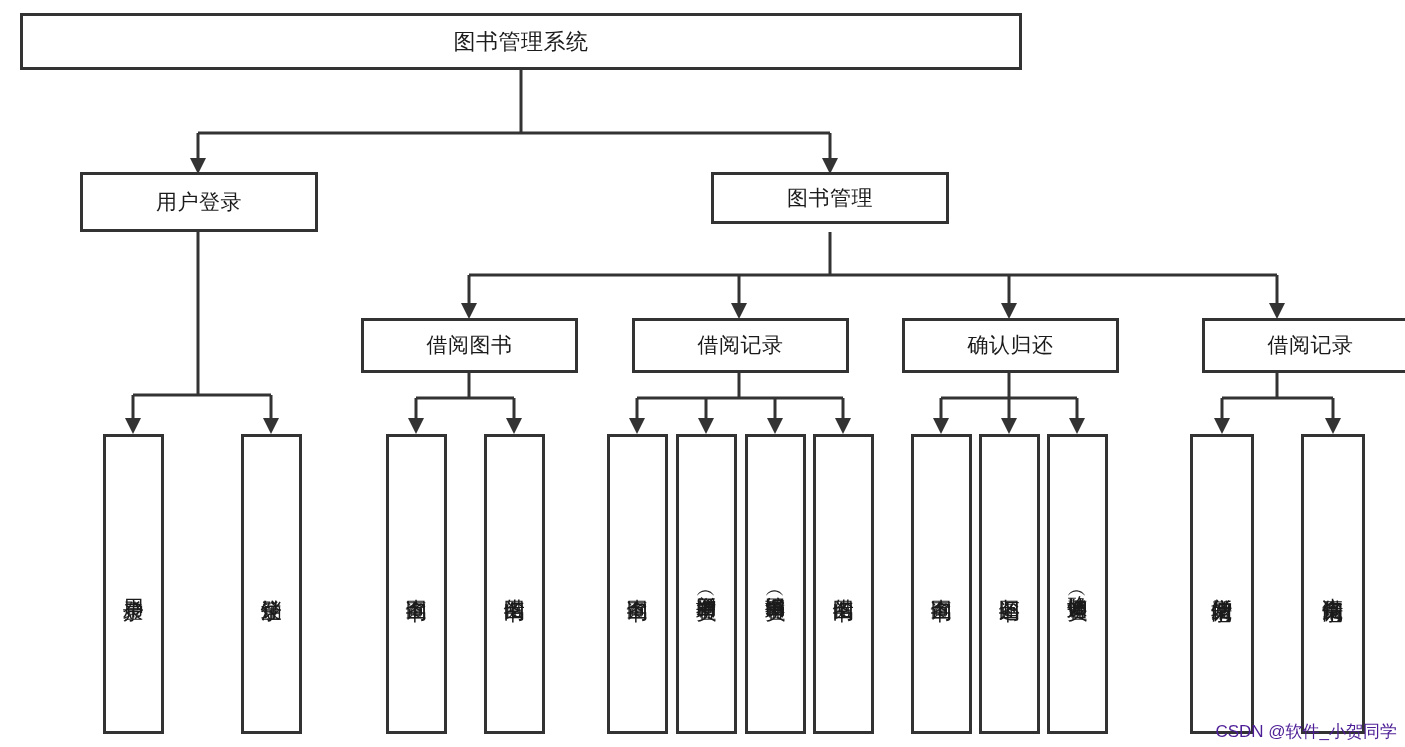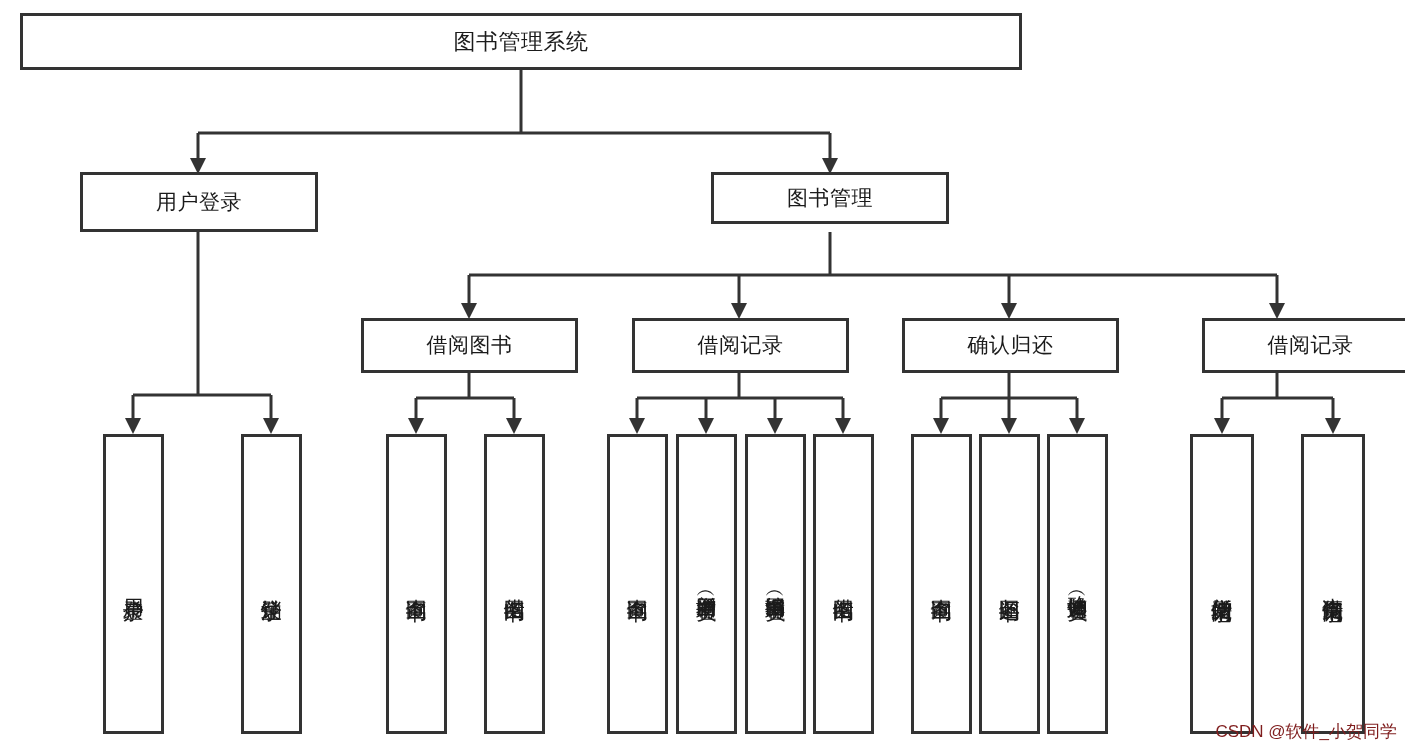--- a/index.html
+++ b/index.html
@@ -72,21 +72,21 @@
     stroke-width: 3;
     fill: none;
   }
   #wires polygon { fill: #333333; }
   
   #watermark {
     position: absolute;
     right: 8px;
     bottom: 4px;
     font-size: 17px;
-    color: #7f1d1d;
+    color: #4c1d95;
     white-space: nowrap;
     font-family: "Liberation Sans", "DejaVu Sans", sans-serif;
   }
 </style>
 </head>
 <body>
 
 <div id="canvas">
 
   <svg id="wires" viewBox="0 0 1405 747">

